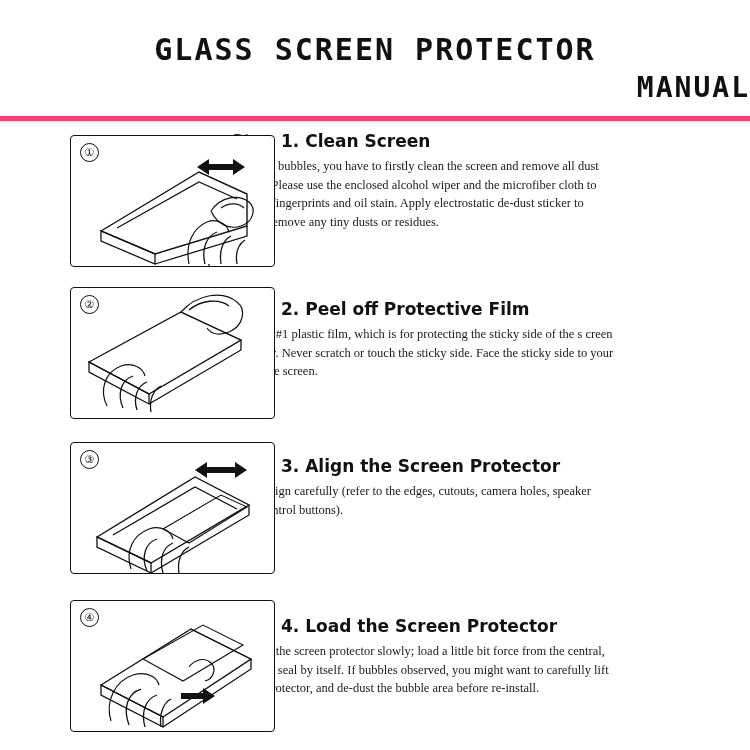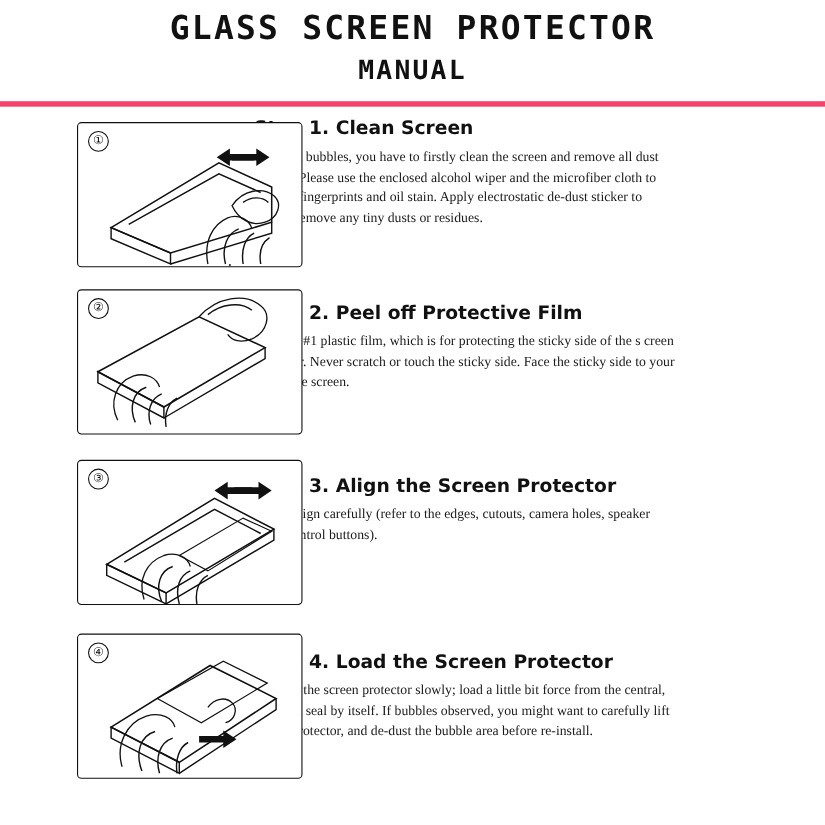--- a/index.html
+++ b/index.html
@@ -17,36 +17,37 @@
   .page {
     position: relative;
     width: 750px;
     height: 750px;
     box-sizing: border-box;
   }
 
   
   .title-block {
     text-align: center;
-    padding-top: 8px;
+    padding-top: 32px;
   }
   .title-line {
     font-family: "DejaVu Sans Mono", monospace;
     font-weight: bold;
     letter-spacing: 2px;
     color: #111111;
   }
   .title-line-1 {
     font-size: 30px;
     line-height: 36px;
   }
   .title-line-2 {
-    font-size: 24px;
+    font-size: 28px;
     line-height: 36px;
     margin-top: 2px;
+    text-align: right;
   }
   .pink-rule {
     margin-top: 10px;
     height: 5px;
     background: #f5436d;
     width: 750px;
   }
 
   
   .steps {

